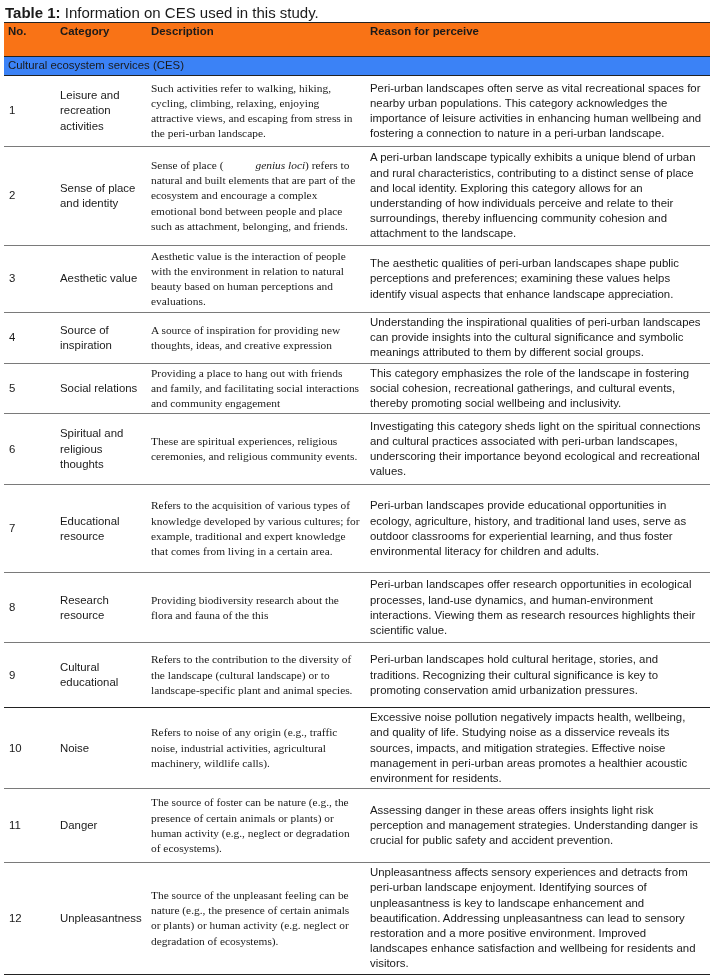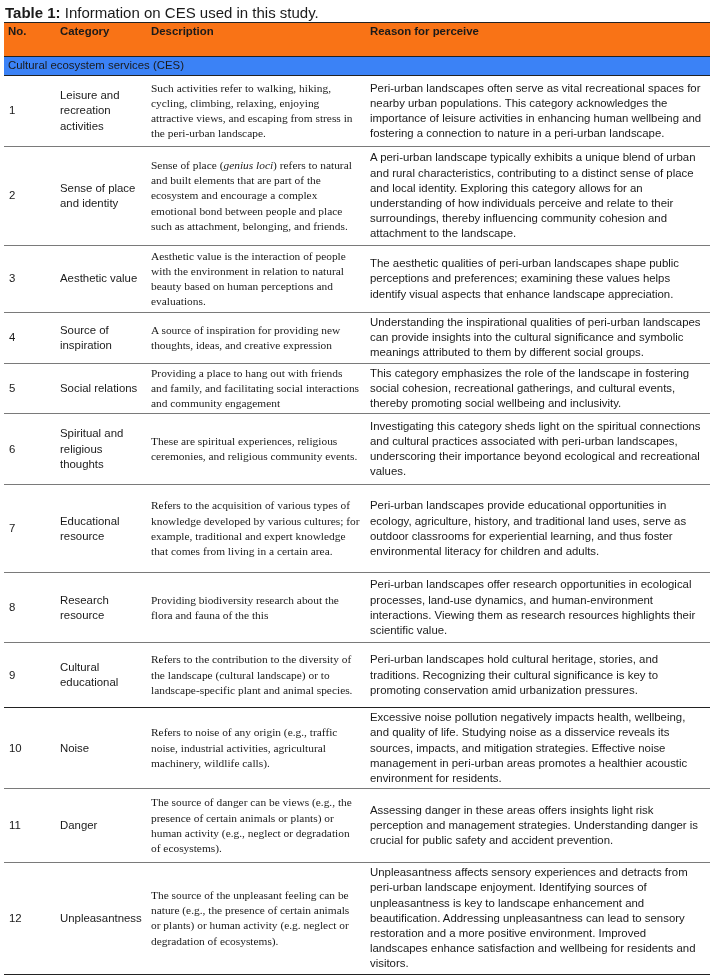--- a/index.html
+++ b/index.html
@@ -19,21 +19,21 @@
   col.c-desc { width: 217px; }
   col.c-reason { width: 346px; }
   th, td { text-align: left; vertical-align: middle; padding: 0 4px; }
   thead tr th { background: #f97316; font-weight: bold; height: 17px; border-top: 1.5px solid #222; border-bottom: 1.5px solid #222; padding-top: 0; padding-bottom: 16px; }
   tr.section td { background: #3b82f6; height: 18px; border-bottom: 1.5px solid #222; margin-top: 20px; }
   tr.row td { border-bottom: 1px solid #7a7a7a; padding-top: 2px; padding-bottom: 2px; }
   tr.row.last-in-group td { border-bottom: 1.5px solid #222; }
   td.reason { padding-left: 6px; }
   td.desc { padding-left: 4px; font-family: Liberation Serif, serif; }
   td.no { padding-left: 5px; }
-  .it { font-style: italic; }
+  .it { font-style: italic; padding-left: 32px; }
 </style>
 </head>
 <body>
 
 <div class="wrap">
   <div class="caption"><b>Table 1:</b><span> Information on CES used in this study.</span></div>
   <table>
     <colgroup>
       <col class="c-no">
         <col class="c-cat">
@@ -111,21 +111,21 @@
 
       <tr class="row" style="height:79px">
         <td class="no">10</td>
         <td>Noise</td>
         <td class="desc">Refers to noise of any origin (e.g., traffic noise, industrial activities, agricultural machinery, wildlife calls).</td>
         <td class="reason">Excessive noise pollution negatively impacts health, wellbeing, and quality of life. Studying noise as a disservice reveals its sources, impacts, and mitigation strategies. Effective noise management in peri-urban areas promotes a healthier acoustic environment for residents.</td>
       </tr>
       <tr class="row" style="height:74px">
         <td class="no">11</td>
         <td>Danger</td>
-        <td class="desc">The source of danger can be views (e.g., the presence of certain animals or plants) or human activity (e.g., neglect or degradation of ecosystems).</td>
+        <td class="desc">The source of foster can be nature (e.g., the presence of certain animals or plants) or human activity (e.g., neglect or degradation of ecosystems).</td>
         <td class="reason">Assessing danger in these areas offers insights light risk perception and management strategies. Understanding danger is crucial for public safety and accident prevention.</td>
       </tr>
       <tr class="row last-in-group" style="height:101px">
         <td class="no">12</td>
         <td>Unpleasantness</td>
         <td class="desc">The source of the unpleasant feeling can be nature (e.g., the presence of certain animals or plants) or human activity (e.g. neglect or degradation of ecosystems).</td>
         <td class="reason">Unpleasantness affects sensory experiences and detracts from peri-urban landscape enjoyment. Identifying sources of unpleasantness is key to landscape enhancement and beautification. Addressing unpleasantness can lead to sensory restoration and a more positive environment. Improved landscapes enhance satisfaction and wellbeing for residents and visitors.</td>
       </tr>
     </tbody>
   </table>

